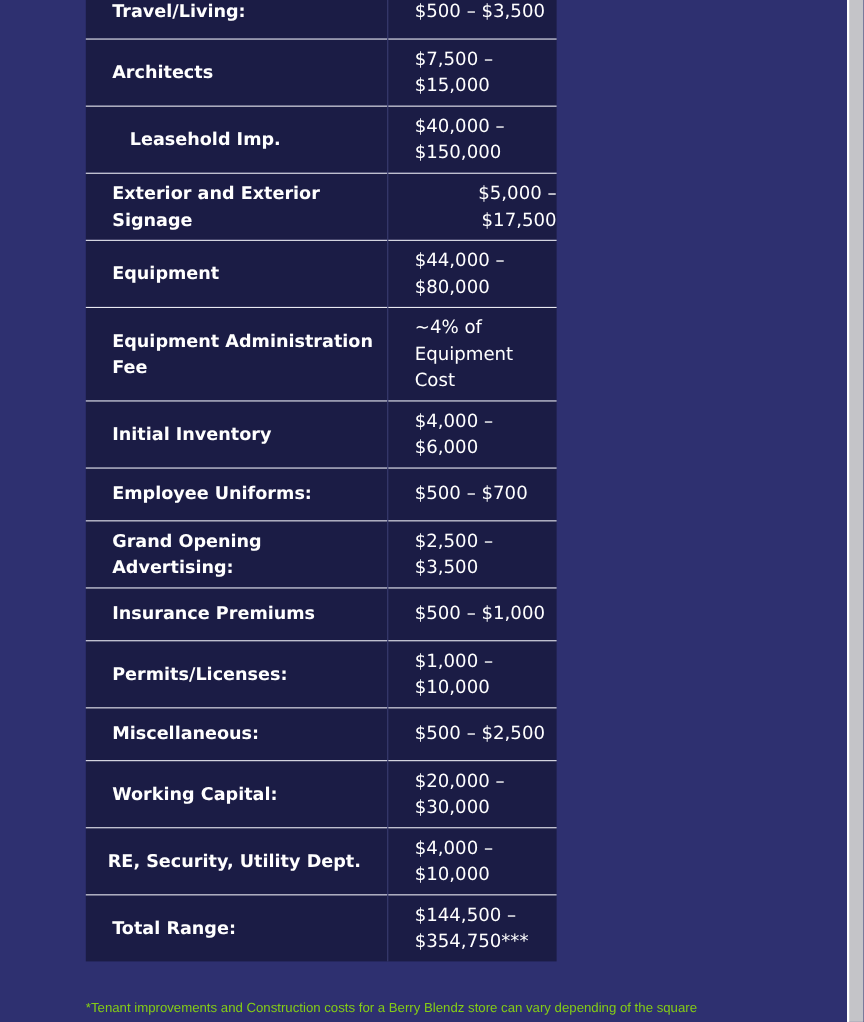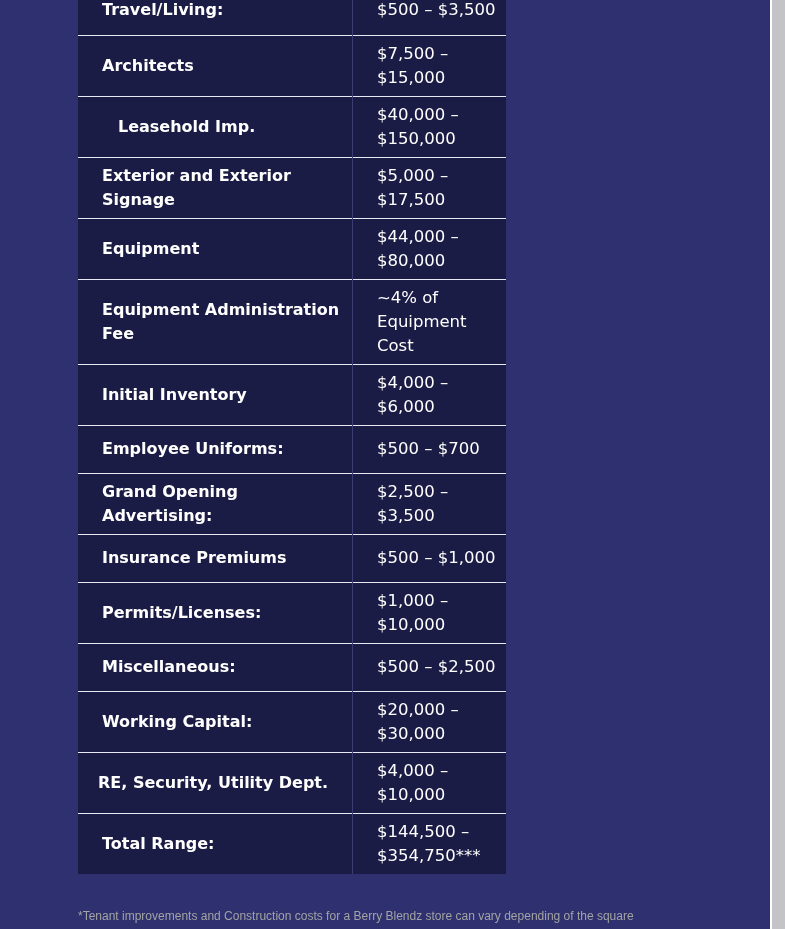--- a/index.html
+++ b/index.html
@@ -6,21 +6,21 @@
   body{width:785px;height:929px;overflow:hidden;background:#2e3070;position:relative;font-family:"DejaVu Sans","Liberation Sans",sans-serif;}
   .page{position:absolute;left:0;top:0;width:770px;height:929px;background:#2e3070;}
   .rightstrip{position:absolute;left:770px;top:0;width:15px;height:929px;background:#c4c4c8;}
   .rightstrip .edge{position:absolute;left:0;top:0;width:2px;height:929px;background:#ffffff;}
   table{position:absolute;left:78px;top:-14px;border-collapse:collapse;width:428px;}
   td{background:#1b1c45;color:#fff;font-size:16.5px;line-height:24px;padding:0;vertical-align:middle;}
   tr{border-bottom:1.5px solid #e8e8f0;}
   tr:last-child{border-bottom:none;}
   td.label{width:251px;padding-left:24px;font-weight:bold;font-size:16px;border-right:1px solid #3b3d70;}
   td.value{width:152px;padding-left:24px;}
-  .footnote{position:absolute;left:78px;top:909px;color:#a3a3a3;font-size:12px;font-family:"Liberation Sans",sans-serif;white-space:nowrap;}
+  .footnote{position:absolute;left:78px;top:909px;color:#84cc16;font-size:12px;font-family:"Liberation Sans",sans-serif;white-space:nowrap;}
 </style>
 </head>
 <body>
 
 <div class="page">
   <table>
     <tbody id="tbody">
         <tr style="height: 49px;">
           <td class="label" style="max-width: 200px;">Travel/Living:</td>
           <td class="value" style="max-width: 110px;">$500 – $3,500</td>
@@ -28,21 +28,21 @@
         <tr style="height: 61px;">
           <td class="label" style="max-width: 200px;">Architects</td>
           <td class="value" style="max-width: 110px;">$7,500 – $15,000</td>
         </tr>
         <tr style="height: 61px;">
           <td class="label" style="max-width: 200px; padding-left: 40px;">Leasehold Imp.</td>
           <td class="value" style="max-width: 110px;">$40,000 – $150,000</td>
         </tr>
         <tr style="height: 61px;">
           <td class="label" style="max-width: 200px;">Exterior and Exterior Signage</td>
-          <td class="value" style="max-width: 110px;">$5,000 – $17,500</td>
+          <td class="value" style="max-width: 110px; text-align: right;">$5,000 – $17,500</td>
         </tr>
         <tr style="height: 61px; padding-left: 28px;">
           <td class="label" style="max-width: 200px;">Equipment</td>
           <td class="value" style="max-width: 110px;">$44,000 – $80,000</td>
         </tr>
         <tr style="height: 85px;">
           <td class="label" style="max-width: 200px;">Equipment Administration Fee</td>
           <td class="value" style="max-width: 110px;">~4% of Equipment Cost</td>
         </tr>
         <tr style="height: 61px; padding-left: 28px;">

